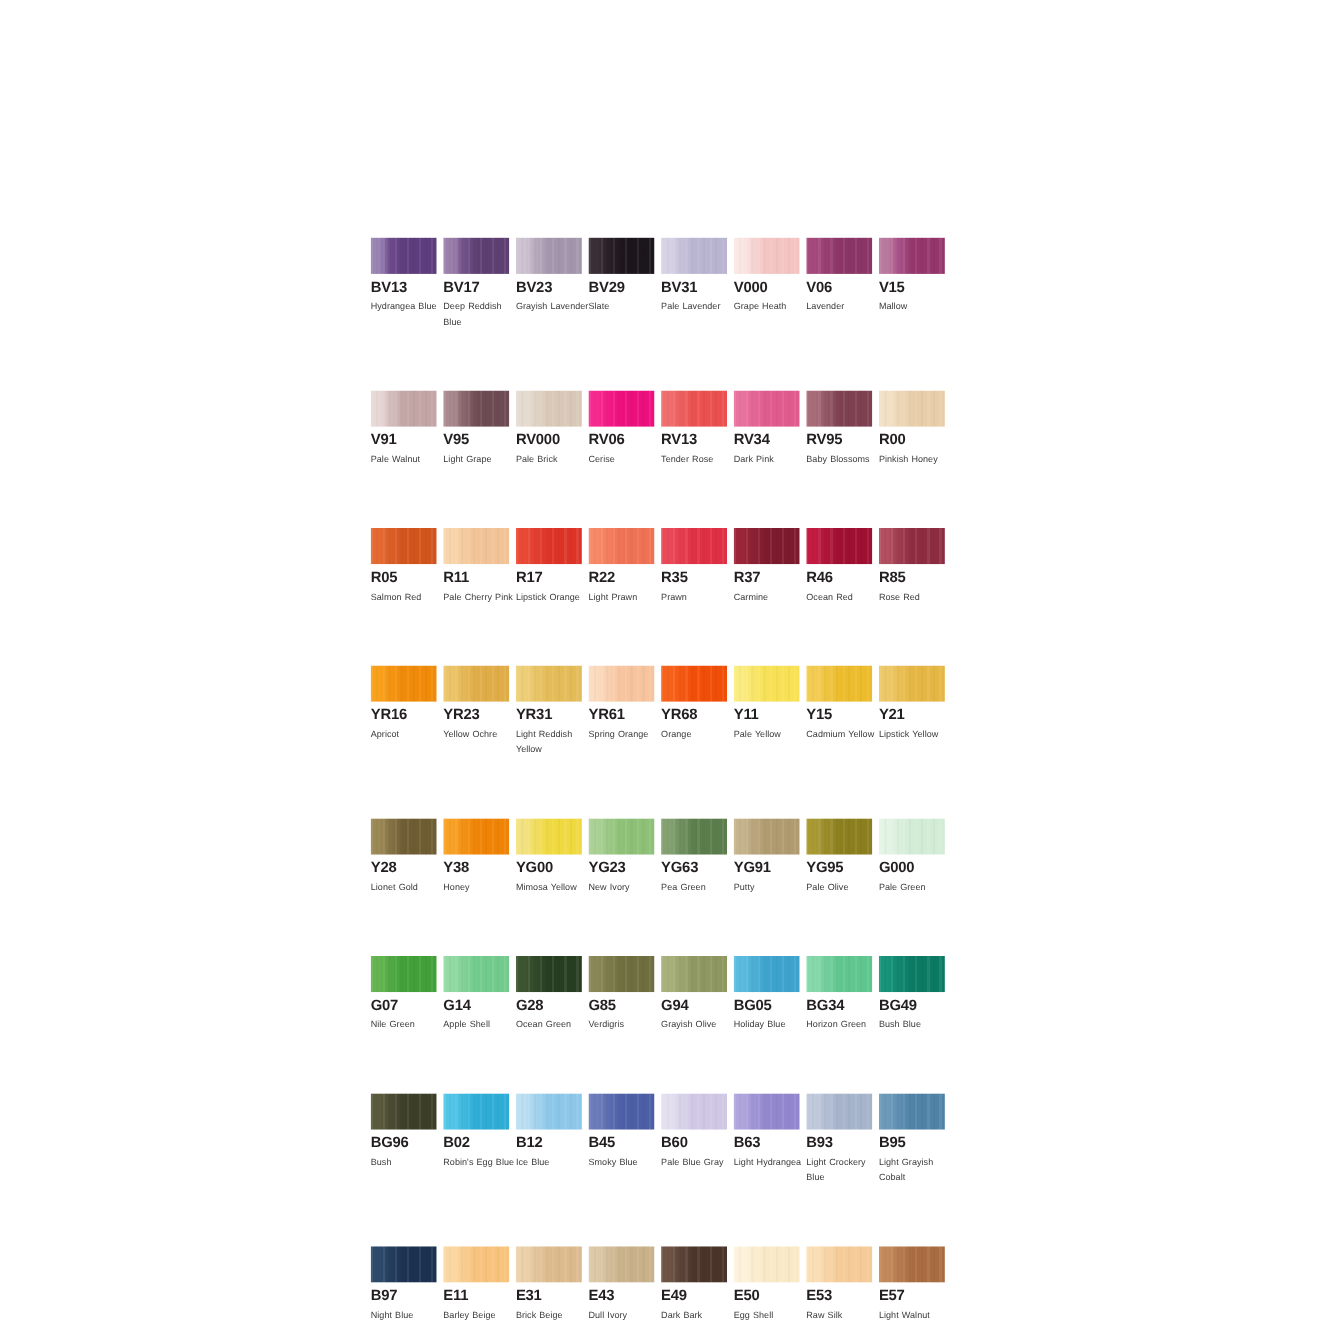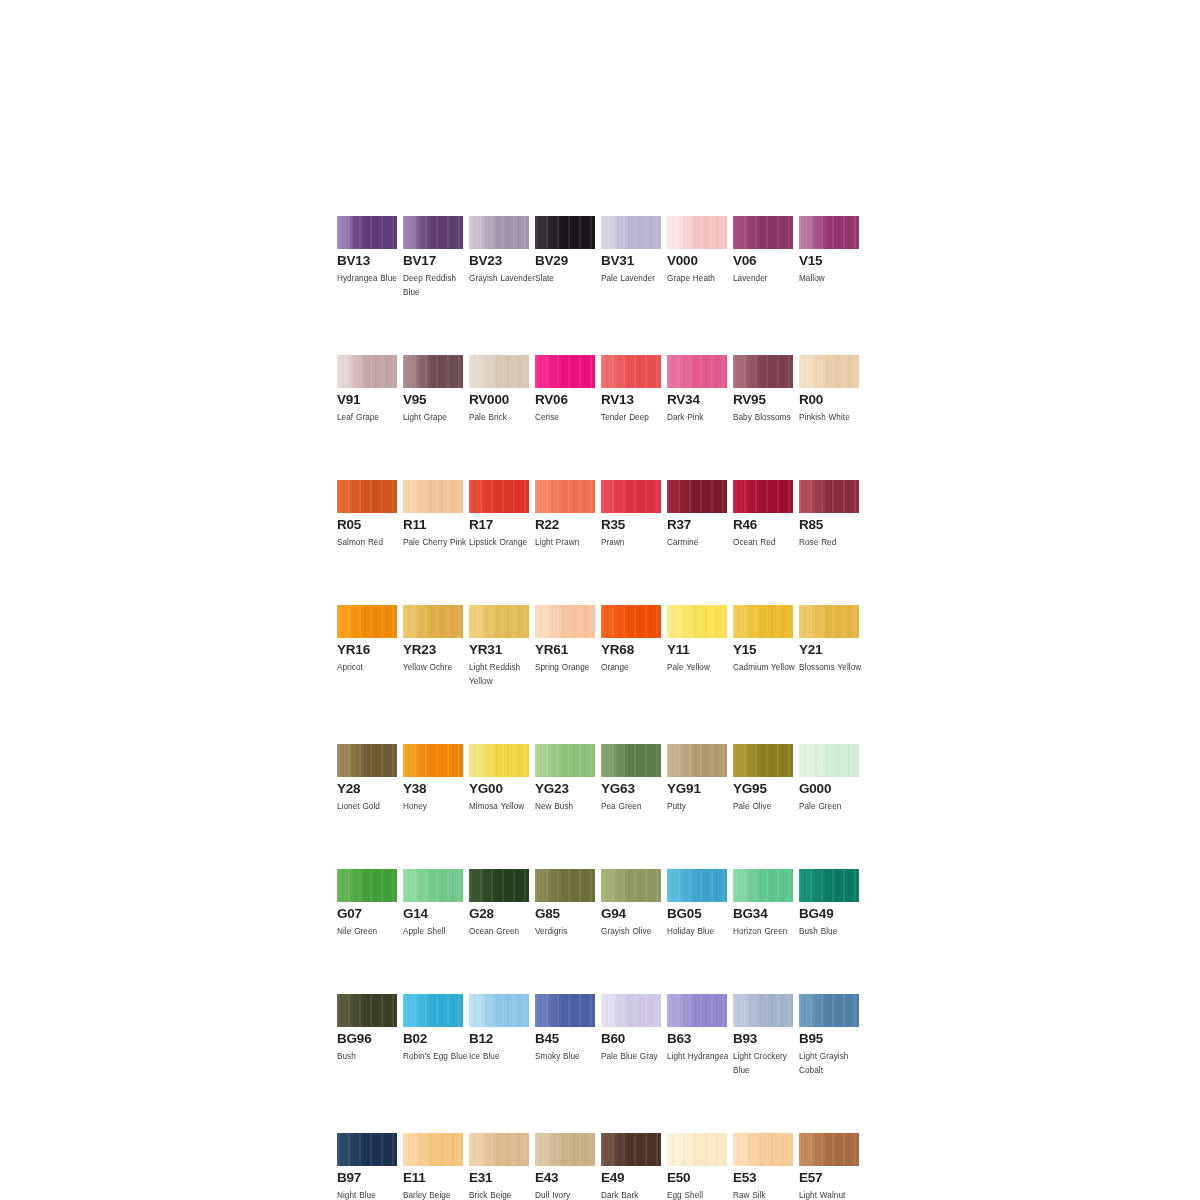--- a/index.html
+++ b/index.html
@@ -141,21 +141,21 @@
         </div>
         <div class="swatch-code">V15</div>
         <div class="swatch-name">Mallow</div>
       </div>
       <div class="swatch-cell">
         <div class="swatch-chip">
           <div class="chip-base" style="background: linear-gradient(to right, rgb(232, 217, 214) 0%, rgb(232, 217, 214) 13%, rgb(214, 191, 189) 30%, rgb(194, 165, 164) 52%, rgb(194, 165, 164) 100%);"></div>
           <div class="chip-streaks" style="background: repeating-linear-gradient(to right, rgba(255, 255, 255, 0.16) 0px, rgba(255, 255, 255, 0.16) 2px, rgba(255, 255, 255, 0) 2px, rgba(255, 255, 255, 0) 5px, rgba(0, 0, 0, 0.05) 5px, rgba(0, 0, 0, 0.05) 7px, rgba(255, 255, 255, 0) 7px, rgba(255, 255, 255, 0) 11px);"></div>
         </div>
         <div class="swatch-code">V91</div>
-        <div class="swatch-name">Leaf Grape</div>
+        <div class="swatch-name">Pale Walnut</div>
       </div>
       <div class="swatch-cell">
         <div class="swatch-chip">
           <div class="chip-base" style="background: linear-gradient(to right, rgb(169, 138, 142) 0%, rgb(169, 138, 142) 13%, rgb(138, 104, 110) 30%, rgb(109, 75, 82) 52%, rgb(109, 75, 82) 100%);"></div>
           <div class="chip-streaks" style="background: repeating-linear-gradient(to right, rgba(255, 255, 255, 0.16) 0px, rgba(255, 255, 255, 0.16) 2px, rgba(255, 255, 255, 0) 2px, rgba(255, 255, 255, 0) 5px, rgba(0, 0, 0, 0.05) 5px, rgba(0, 0, 0, 0.05) 7px, rgba(255, 255, 255, 0) 7px, rgba(255, 255, 255, 0) 11px);"></div>
         </div>
         <div class="swatch-code">V95</div>
         <div class="swatch-name">Light Grape</div>
       </div>
       <div class="swatch-cell">
@@ -173,21 +173,21 @@
         </div>
         <div class="swatch-code">RV06</div>
         <div class="swatch-name">Cerise</div>
       </div>
       <div class="swatch-cell">
         <div class="swatch-chip">
           <div class="chip-base" style="background: linear-gradient(to right, rgb(239, 110, 110) 0%, rgb(239, 110, 110) 13%, rgb(236, 95, 94) 30%, rgb(233, 80, 78) 52%, rgb(233, 80, 78) 100%);"></div>
           <div class="chip-streaks" style="background: repeating-linear-gradient(to right, rgba(255, 255, 255, 0.16) 0px, rgba(255, 255, 255, 0.16) 2px, rgba(255, 255, 255, 0) 2px, rgba(255, 255, 255, 0) 5px, rgba(0, 0, 0, 0.05) 5px, rgba(0, 0, 0, 0.05) 7px, rgba(255, 255, 255, 0) 7px, rgba(255, 255, 255, 0) 11px);"></div>
         </div>
         <div class="swatch-code">RV13</div>
-        <div class="swatch-name">Tender Deep</div>
+        <div class="swatch-name">Tender Rose</div>
       </div>
       <div class="swatch-cell">
         <div class="swatch-chip">
           <div class="chip-base" style="background: linear-gradient(to right, rgb(232, 115, 158) 0%, rgb(232, 115, 158) 13%, rgb(228, 102, 150) 30%, rgb(224, 90, 142) 52%, rgb(224, 90, 142) 100%);"></div>
           <div class="chip-streaks" style="background: repeating-linear-gradient(to right, rgba(255, 255, 255, 0.16) 0px, rgba(255, 255, 255, 0.16) 2px, rgba(255, 255, 255, 0) 2px, rgba(255, 255, 255, 0) 5px, rgba(0, 0, 0, 0.05) 5px, rgba(0, 0, 0, 0.05) 7px, rgba(255, 255, 255, 0) 7px, rgba(255, 255, 255, 0) 11px);"></div>
         </div>
         <div class="swatch-code">RV34</div>
         <div class="swatch-name">Dark Pink</div>
       </div>
       <div class="swatch-cell">
@@ -197,21 +197,21 @@
         </div>
         <div class="swatch-code">RV95</div>
         <div class="swatch-name">Baby Blossoms</div>
       </div>
       <div class="swatch-cell">
         <div class="swatch-chip">
           <div class="chip-base" style="background: linear-gradient(to right, rgb(243, 225, 199) 0%, rgb(243, 225, 199) 13%, rgb(238, 215, 184) 30%, rgb(232, 205, 169) 52%, rgb(232, 205, 169) 100%);"></div>
           <div class="chip-streaks" style="background: repeating-linear-gradient(to right, rgba(255, 255, 255, 0.16) 0px, rgba(255, 255, 255, 0.16) 2px, rgba(255, 255, 255, 0) 2px, rgba(255, 255, 255, 0) 5px, rgba(0, 0, 0, 0.05) 5px, rgba(0, 0, 0, 0.05) 7px, rgba(255, 255, 255, 0) 7px, rgba(255, 255, 255, 0) 11px);"></div>
         </div>
         <div class="swatch-code">R00</div>
-        <div class="swatch-name">Pinkish White</div>
+        <div class="swatch-name">Pinkish Honey</div>
       </div>
       <div class="swatch-cell">
         <div class="swatch-chip">
           <div class="chip-base" style="background: linear-gradient(to right, rgb(229, 106, 49) 0%, rgb(229, 106, 49) 13%, rgb(219, 94, 39) 30%, rgb(210, 84, 29) 52%, rgb(210, 84, 29) 100%);"></div>
           <div class="chip-streaks" style="background: repeating-linear-gradient(to right, rgba(255, 255, 255, 0.16) 0px, rgba(255, 255, 255, 0.16) 2px, rgba(255, 255, 255, 0) 2px, rgba(255, 255, 255, 0) 5px, rgba(0, 0, 0, 0.05) 5px, rgba(0, 0, 0, 0.05) 7px, rgba(255, 255, 255, 0) 7px, rgba(255, 255, 255, 0) 11px);"></div>
         </div>
         <div class="swatch-code">R05</div>
         <div class="swatch-name">Salmon Red</div>
       </div>
       <div class="swatch-cell">
@@ -325,21 +325,21 @@
         </div>
         <div class="swatch-code">Y15</div>
         <div class="swatch-name">Cadmium Yellow</div>
       </div>
       <div class="swatch-cell">
         <div class="swatch-chip">
           <div class="chip-base" style="background: linear-gradient(to right, rgb(238, 201, 105) 0%, rgb(238, 201, 105) 13%, rgb(234, 191, 86) 30%, rgb(229, 182, 68) 52%, rgb(229, 182, 68) 100%);"></div>
           <div class="chip-streaks" style="background: repeating-linear-gradient(to right, rgba(255, 255, 255, 0.16) 0px, rgba(255, 255, 255, 0.16) 2px, rgba(255, 255, 255, 0) 2px, rgba(255, 255, 255, 0) 5px, rgba(0, 0, 0, 0.05) 5px, rgba(0, 0, 0, 0.05) 7px, rgba(255, 255, 255, 0) 7px, rgba(255, 255, 255, 0) 11px);"></div>
         </div>
         <div class="swatch-code">Y21</div>
-        <div class="swatch-name">Blossoms Yellow</div>
+        <div class="swatch-name">Lipstick Yellow</div>
       </div>
       <div class="swatch-cell">
         <div class="swatch-chip">
           <div class="chip-base" style="background: linear-gradient(to right, rgb(155, 138, 86) 0%, rgb(155, 138, 86) 13%, rgb(133, 115, 68) 30%, rgb(110, 92, 51) 52%, rgb(110, 92, 51) 100%);"></div>
           <div class="chip-streaks" style="background: repeating-linear-gradient(to right, rgba(255, 255, 255, 0.16) 0px, rgba(255, 255, 255, 0.16) 2px, rgba(255, 255, 255, 0) 2px, rgba(255, 255, 255, 0) 5px, rgba(0, 0, 0, 0.05) 5px, rgba(0, 0, 0, 0.05) 7px, rgba(255, 255, 255, 0) 7px, rgba(255, 255, 255, 0) 11px);"></div>
         </div>
         <div class="swatch-code">Y28</div>
         <div class="swatch-name">Lionet Gold</div>
       </div>
       <div class="swatch-cell">
@@ -357,21 +357,21 @@
         </div>
         <div class="swatch-code">YG00</div>
         <div class="swatch-name">Mimosa Yellow</div>
       </div>
       <div class="swatch-cell">
         <div class="swatch-chip">
           <div class="chip-base" style="background: linear-gradient(to right, rgb(171, 209, 150) 0%, rgb(171, 209, 150) 13%, rgb(156, 201, 134) 30%, rgb(142, 193, 119) 52%, rgb(142, 193, 119) 100%);"></div>
           <div class="chip-streaks" style="background: repeating-linear-gradient(to right, rgba(255, 255, 255, 0.16) 0px, rgba(255, 255, 255, 0.16) 2px, rgba(255, 255, 255, 0) 2px, rgba(255, 255, 255, 0) 5px, rgba(0, 0, 0, 0.05) 5px, rgba(0, 0, 0, 0.05) 7px, rgba(255, 255, 255, 0) 7px, rgba(255, 255, 255, 0) 11px);"></div>
         </div>
         <div class="swatch-code">YG23</div>
-        <div class="swatch-name">New Bush</div>
+        <div class="swatch-name">New Ivory</div>
       </div>
       <div class="swatch-cell">
         <div class="swatch-chip">
           <div class="chip-base" style="background: linear-gradient(to right, rgb(132, 162, 113) 0%, rgb(132, 162, 113) 13%, rgb(111, 143, 94) 30%, rgb(91, 125, 76) 52%, rgb(91, 125, 76) 100%);"></div>
           <div class="chip-streaks" style="background: repeating-linear-gradient(to right, rgba(255, 255, 255, 0.16) 0px, rgba(255, 255, 255, 0.16) 2px, rgba(255, 255, 255, 0) 2px, rgba(255, 255, 255, 0) 5px, rgba(0, 0, 0, 0.05) 5px, rgba(0, 0, 0, 0.05) 7px, rgba(255, 255, 255, 0) 7px, rgba(255, 255, 255, 0) 11px);"></div>
         </div>
         <div class="swatch-code">YG63</div>
         <div class="swatch-name">Pea Green</div>
       </div>
       <div class="swatch-cell">

